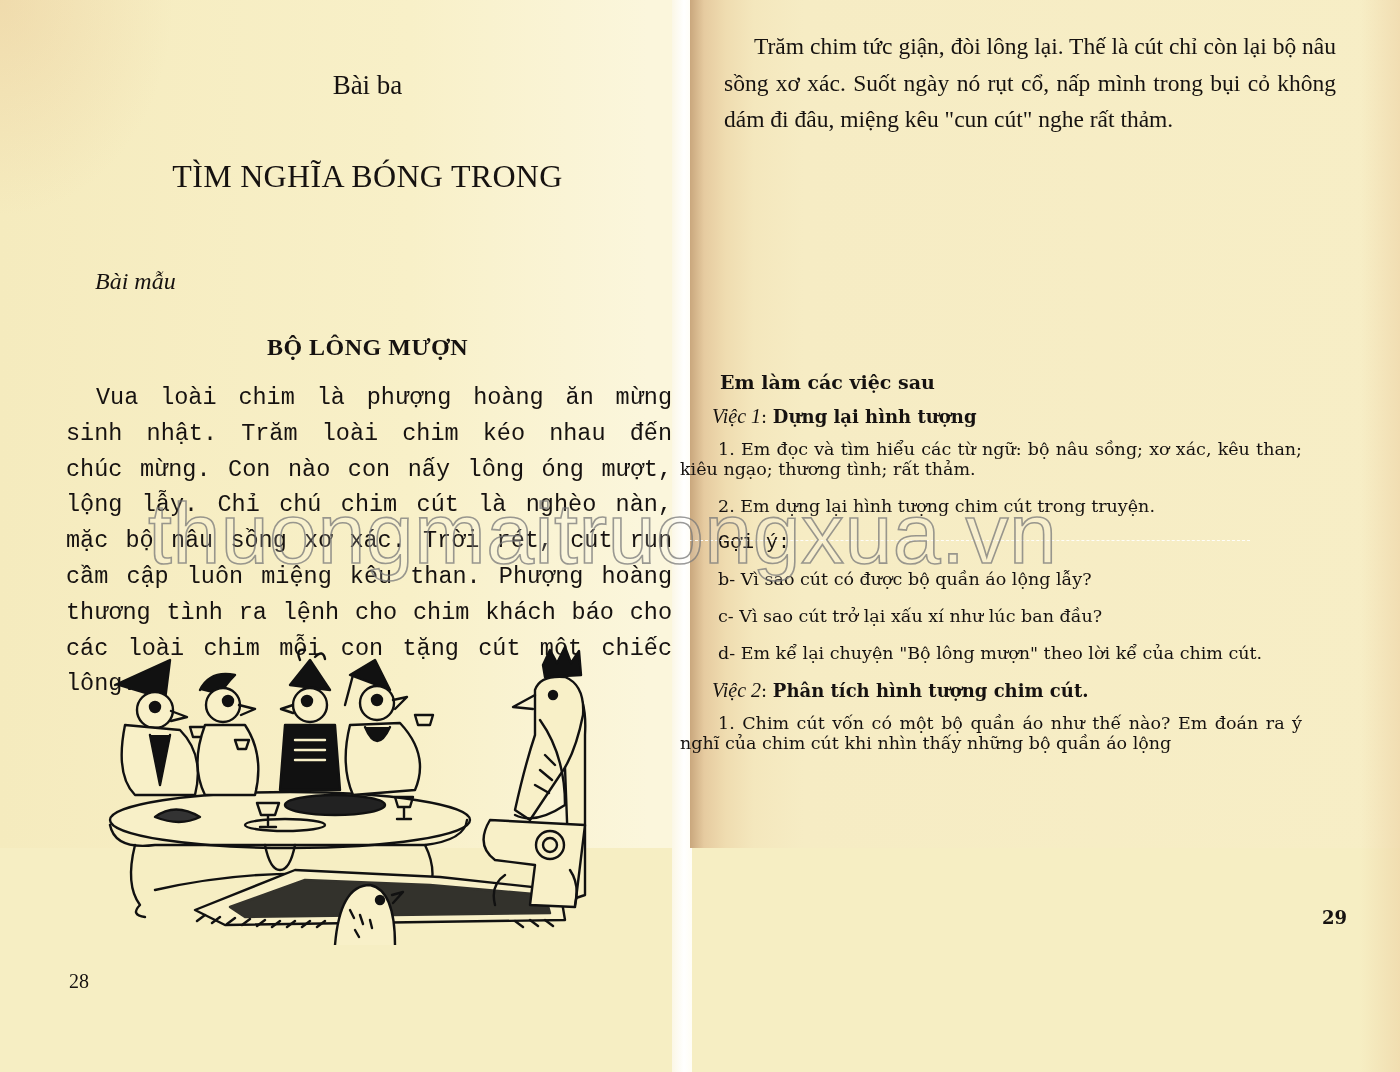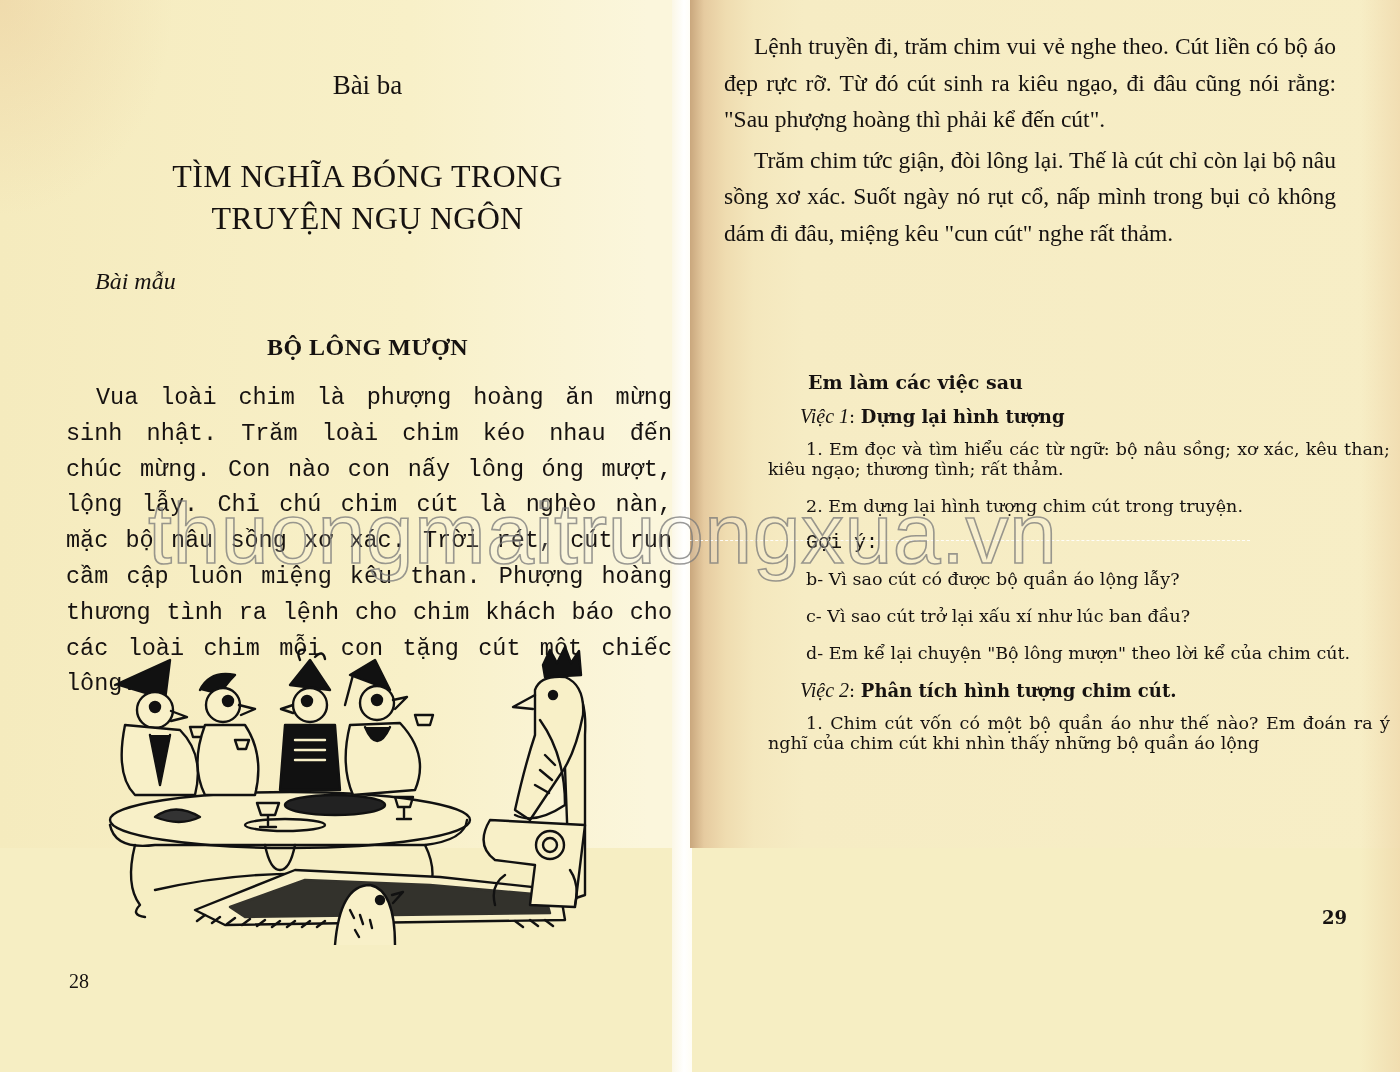--- a/index.html
+++ b/index.html
@@ -61,21 +61,21 @@
     }
 
     
     .rp-text {
       position: absolute; left: 724px; width: 612px; top: 28px;
       font-size: 23.5px; line-height: 36.5px; text-align: justify;
     }
     .rp-text p { margin: 0 0 4px 0; text-indent: 30px; }
 
     .tasks {
-      position: absolute; left: 768px; width: 622px; top: 372px;
+      position: absolute; left: 680px; width: 622px; top: 372px;
       font-family: "DejaVu Serif", "Liberation Serif", serif;
       font-size: 17.5px; line-height: 20px;
     }
     .tasks .heading { font-weight: bold; font-size: 19px; margin-left: 40px; margin-bottom: 14px; }
     .tasks .task-title { margin-left: 32px; margin-bottom: 12px; font-size: 18px; }
     .tasks .task-title .it { font-style: italic; font-family: "Liberation Serif", serif; font-size: 20px; }
     .tasks .task-title .b { font-weight: bold; }
     .tasks .line { margin-bottom: 17px; text-align: justify; }
     .tasks .ind { text-indent: 38px; }
     .tasks .hint { margin-left: 38px; font-family: Liberation Mono, monospace; font-size: 20px; margin-bottom: 16px; }
@@ -101,21 +101,20 @@
   </style>
 </head>
 <body>
 
 <div class="spread">
 
   <div class="page page-left">
     <div class="lesson-num">Bài ba</div>
     <div class="chapter-title">
       <div>TÌM NGHĨA BÓNG TRONG</div>
-      <div>TRUYỆN NGỤ NGÔN</div>
     </div>
     <div class="sample-label">Bài mẫu</div>
     <div class="story-title">BỘ LÔNG MƯỢN</div>
     <div class="story-text">
       <p>Vua loài chim là phượng hoàng ăn mừng sinh nhật. Trăm loài chim kéo nhau đến chúc mừng. Con nào con nấy lông óng mượt, lộng lẫy. Chỉ chú chim cút là nghèo nàn, mặc bộ nâu sồng xơ xác. Trời rét, cút run cầm cập luôn miệng kêu than. Phượng hoàng thương tình ra lệnh cho chim khách báo cho các loài chim mỗi con tặng cút một chiếc lông.</p>
     </div>
 
     <svg class="illustration" viewBox="0 0 590 300" fill="none" stroke="#111" stroke-width="2.4" stroke-linecap="round" stroke-linejoin="round">
 
       <ellipse cx="195" cy="175" rx="180" ry="28" fill="#f8f0c8"></ellipse>
@@ -187,21 +186,20 @@
     </svg>
 
     <div class="page-num-left">28</div>
   </div>
 
   <div class="gutter-white"></div>
 
   <div class="page page-right"></div>
 
   <div class="rp-text">
-    <p>Lệnh truyền đi, trăm chim vui vẻ nghe theo. Cút liền có bộ áo đẹp rực rỡ. Từ đó cút sinh ra kiêu ngạo, đi đâu cũng nói rằng: "Sau phượng hoàng thì phải kể đến cút".</p>
     <p>Trăm chim tức giận, đòi lông lại. Thế là cút chỉ còn lại bộ nâu sồng xơ xác. Suốt ngày nó rụt cổ, nấp mình trong bụi cỏ không dám đi đâu, miệng kêu "cun cút" nghe rất thảm.</p>
   </div>
 
   <div class="tasks">
     <div class="heading">Em làm các việc sau</div>
 
     <div class="task-title">
       <span class="it">Việc 1</span><span>: </span><span class="b">Dựng lại hình tượng</span>
     </div>
     <div class="line ind">1. Em đọc và tìm hiểu các từ ngữ: bộ nâu sồng; xơ xác, kêu than; kiêu ngạo; thương tình; rất thảm.</div>

